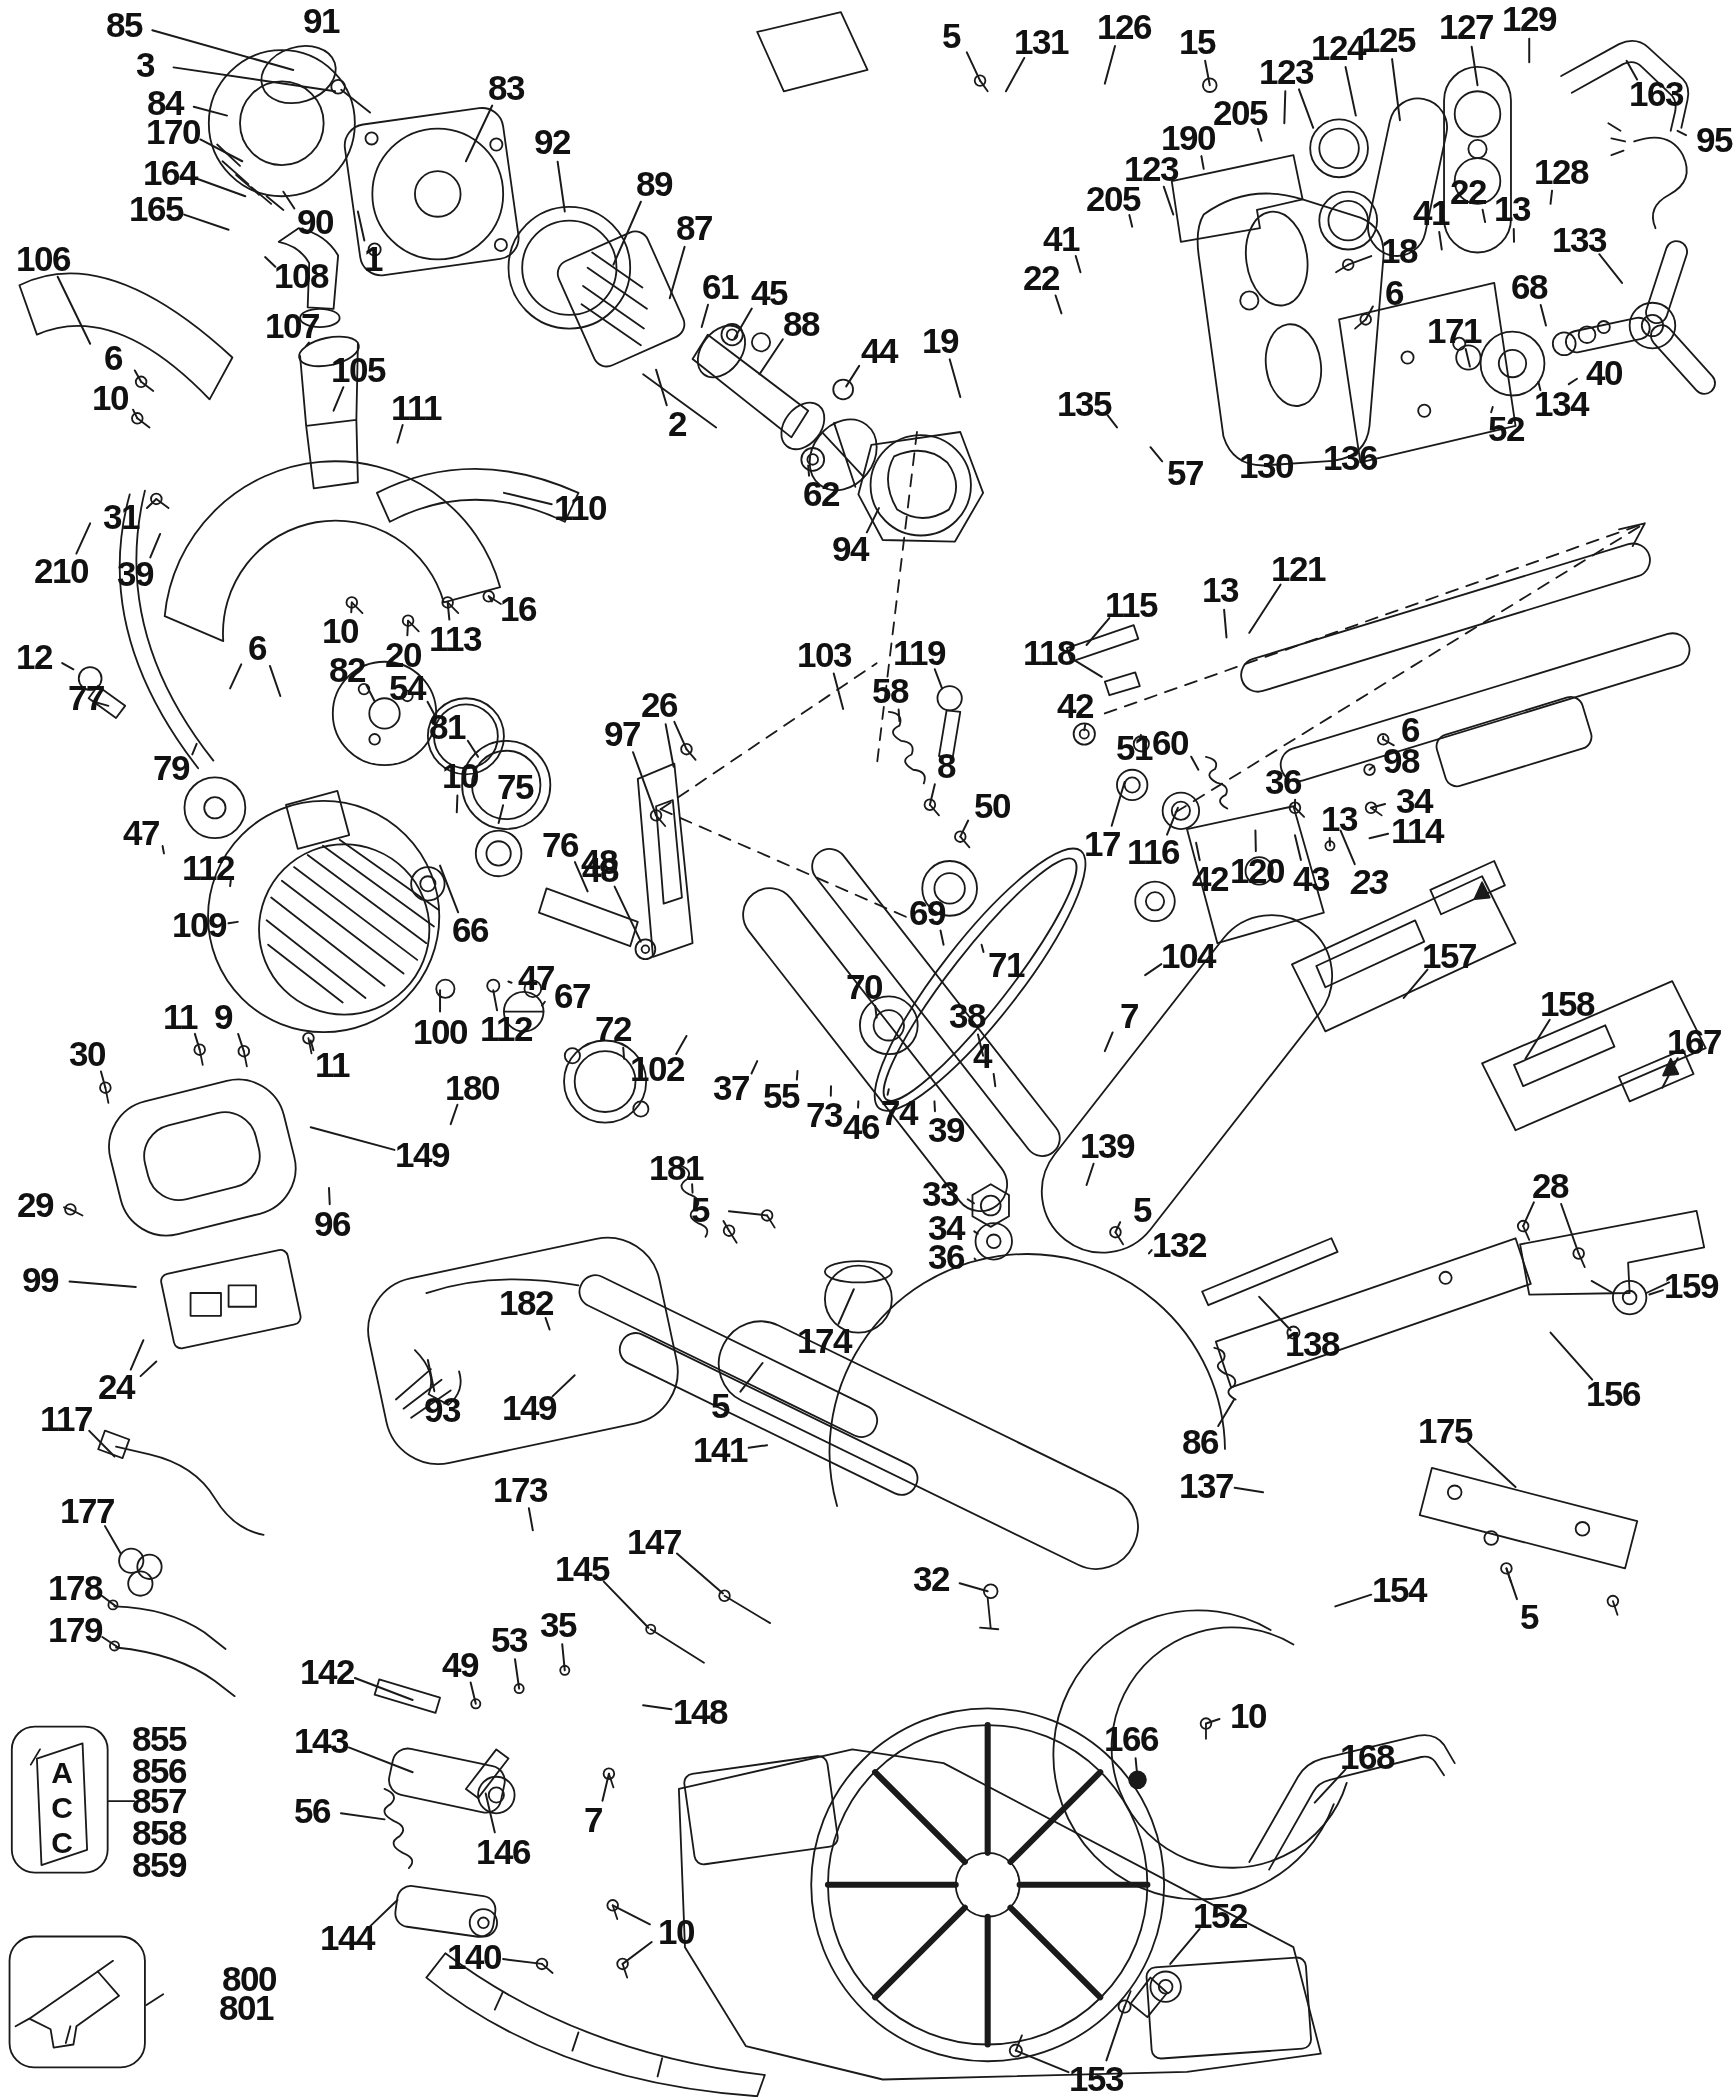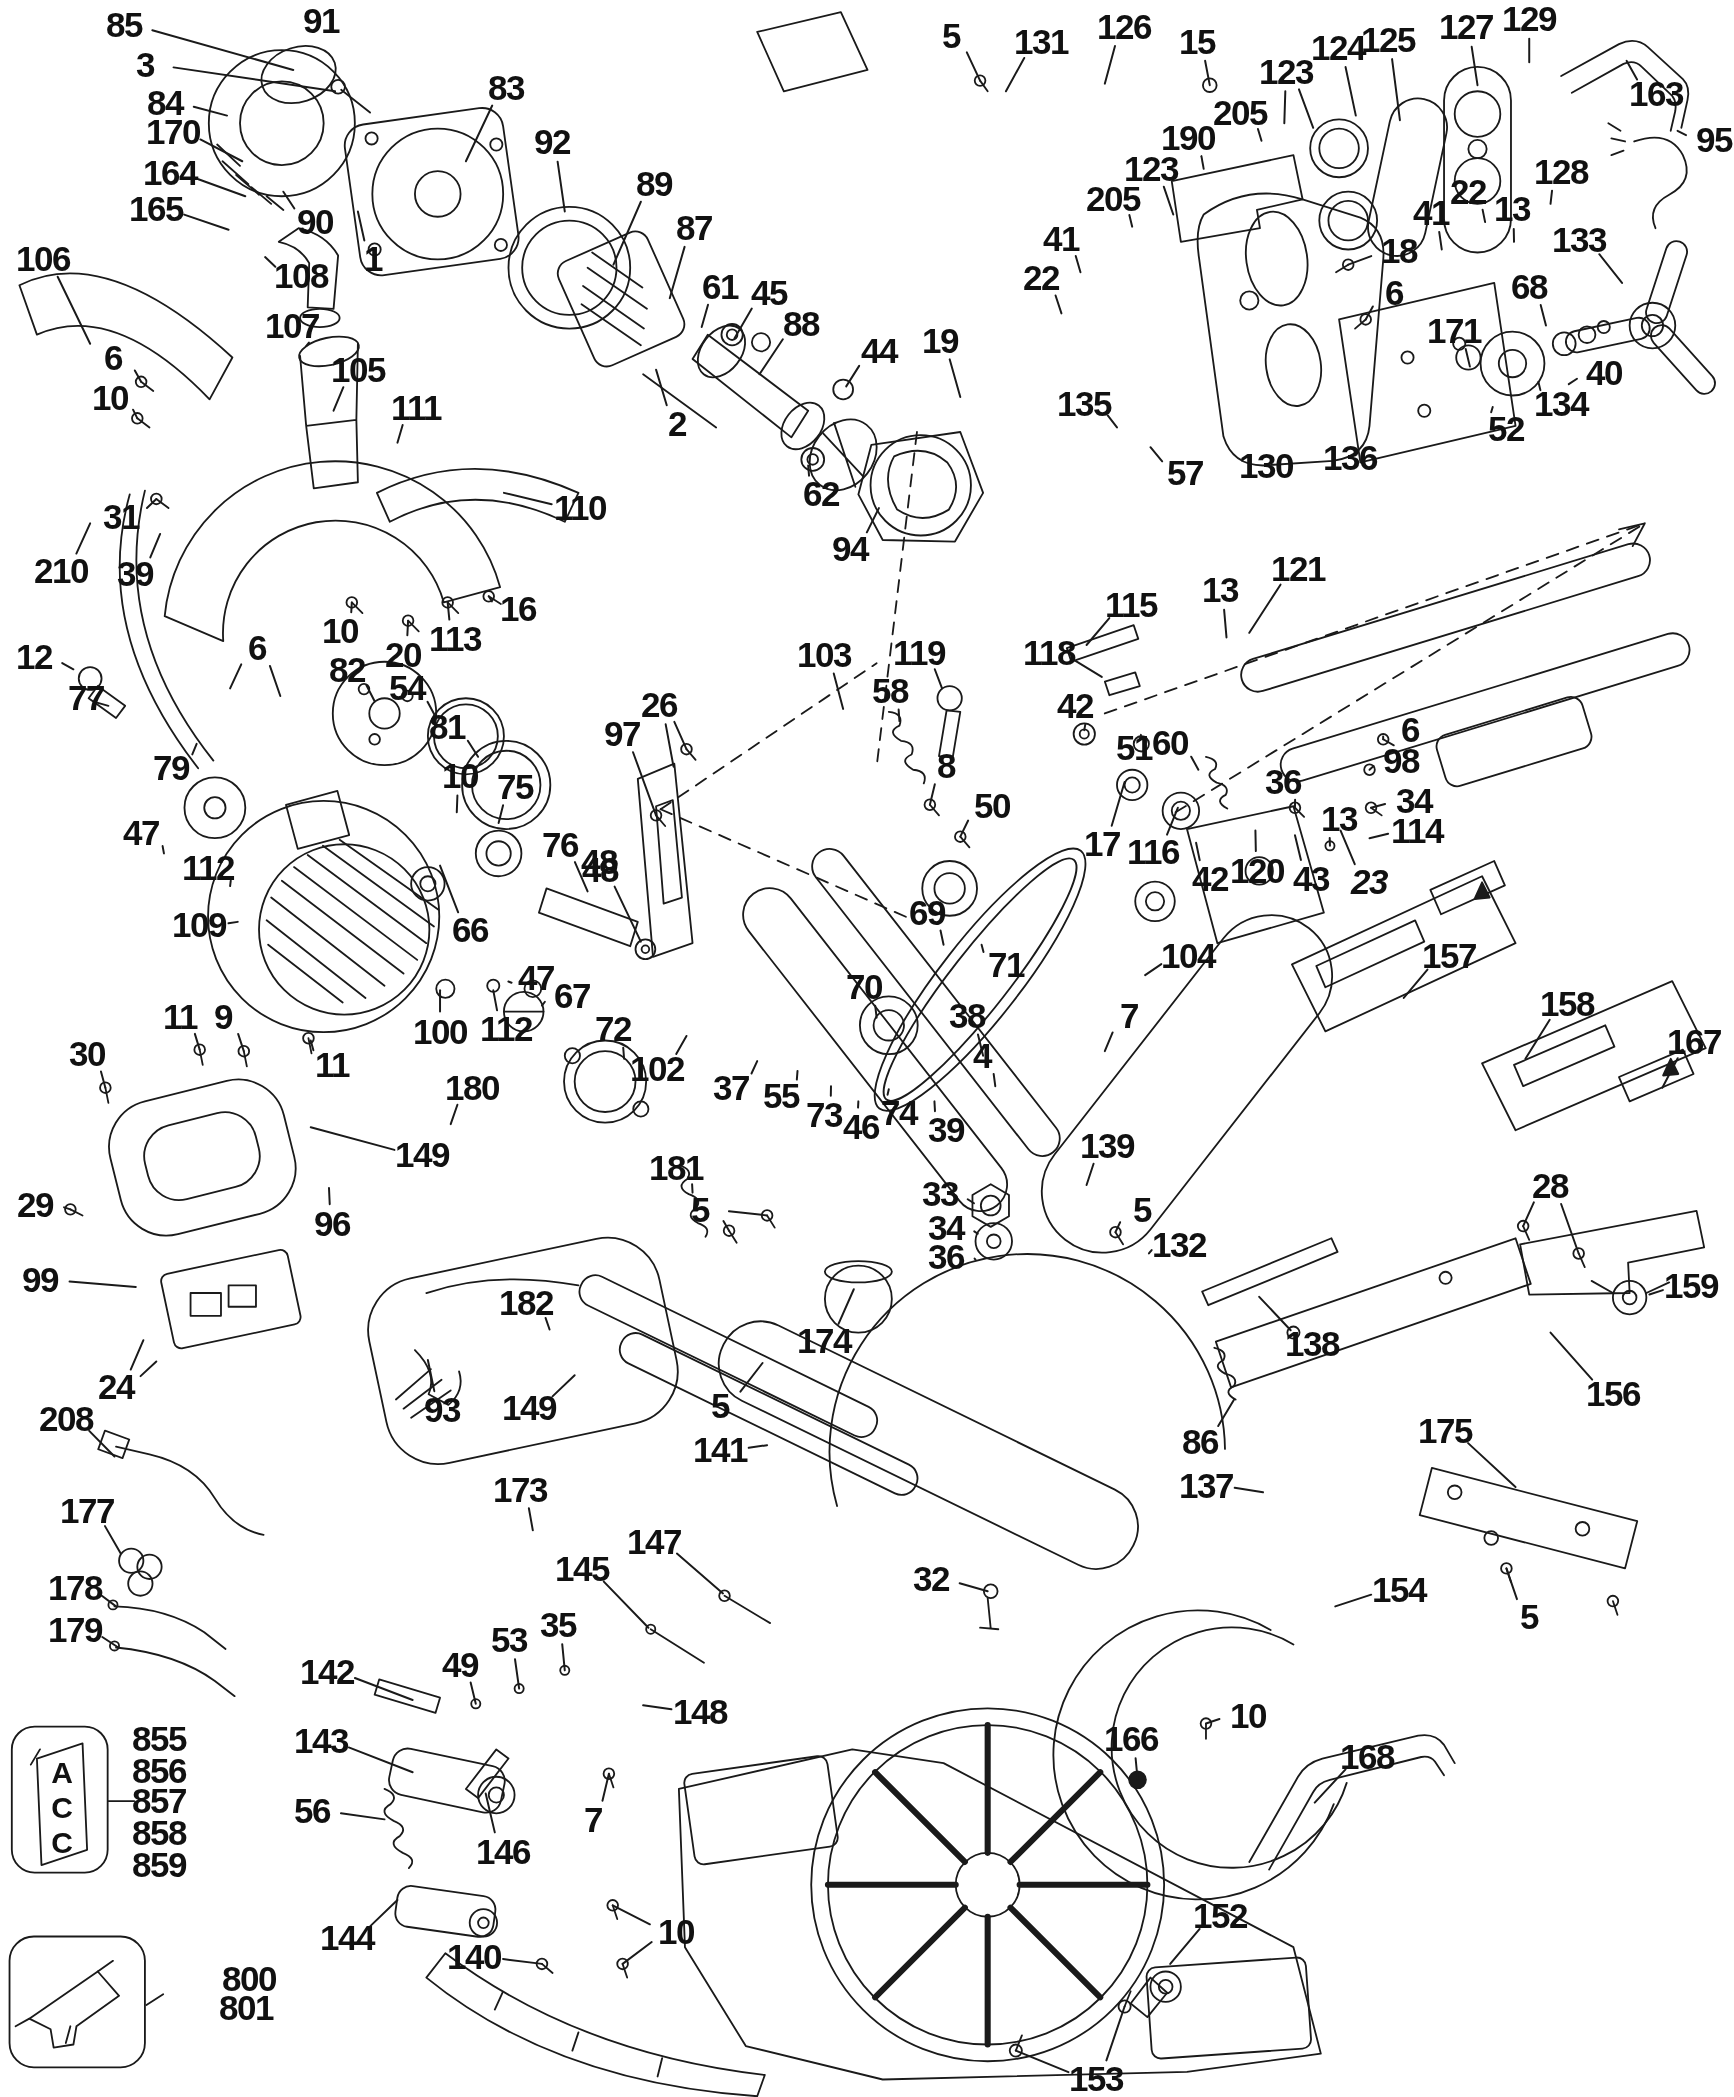--- a/index.html
+++ b/index.html
@@ -782,21 +782,21 @@
       <span class="part-label" style="left: 87px; top: 1054px;">30</span>
       <span class="part-label" style="left: 180px; top: 1017px;">11</span>
       <span class="part-label" style="left: 223px; top: 1017px;">9</span>
       <span class="part-label" style="left: 332px; top: 1065px;">11</span>
       <span class="part-label" style="left: 472px; top: 1088px;">180</span>
       <span class="part-label" style="left: 422px; top: 1155px;">149</span>
       <span class="part-label" style="left: 332px; top: 1224px;">96</span>
       <span class="part-label" style="left: 35px; top: 1205px;">29</span>
       <span class="part-label" style="left: 40px; top: 1280px;">99</span>
       <span class="part-label" style="left: 116px; top: 1387px;">24</span>
-      <span class="part-label" style="left: 66px; top: 1419px;">208</span>
+      <span class="part-label" style="left: 66px; top: 1419px;">117</span>
       <span class="part-label" style="left: 87px; top: 1511px;">177</span>
       <span class="part-label" style="left: 75px; top: 1588px;">178</span>
       <span class="part-label" style="left: 75px; top: 1630px;">179</span>
       <span class="part-label" style="left: 442px; top: 1410px;">93</span>
       <span class="part-label" style="left: 526px; top: 1303px;">182</span>
       <span class="part-label" style="left: 529px; top: 1408px;">149</span>
       <span class="part-label" style="left: 520px; top: 1490px;">173</span>
       <span class="part-label" style="left: 676px; top: 1168px;">181</span>
       <span class="part-label" style="left: 824px; top: 1341px;">174</span>
       <span class="part-label" style="left: 720px; top: 1406px;">5</span>

